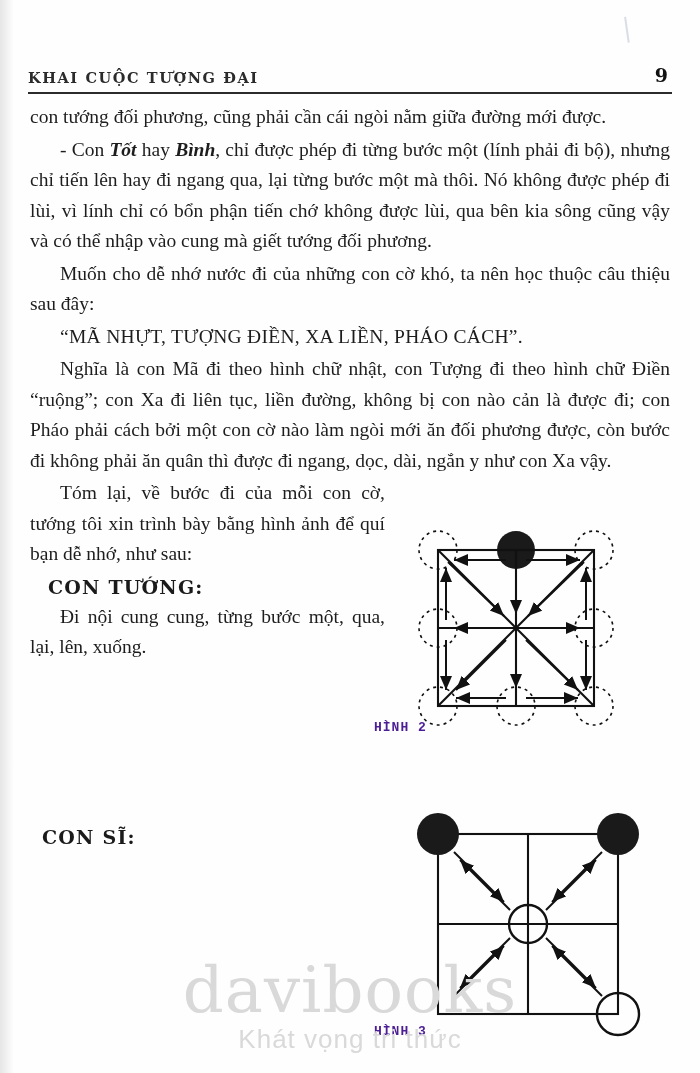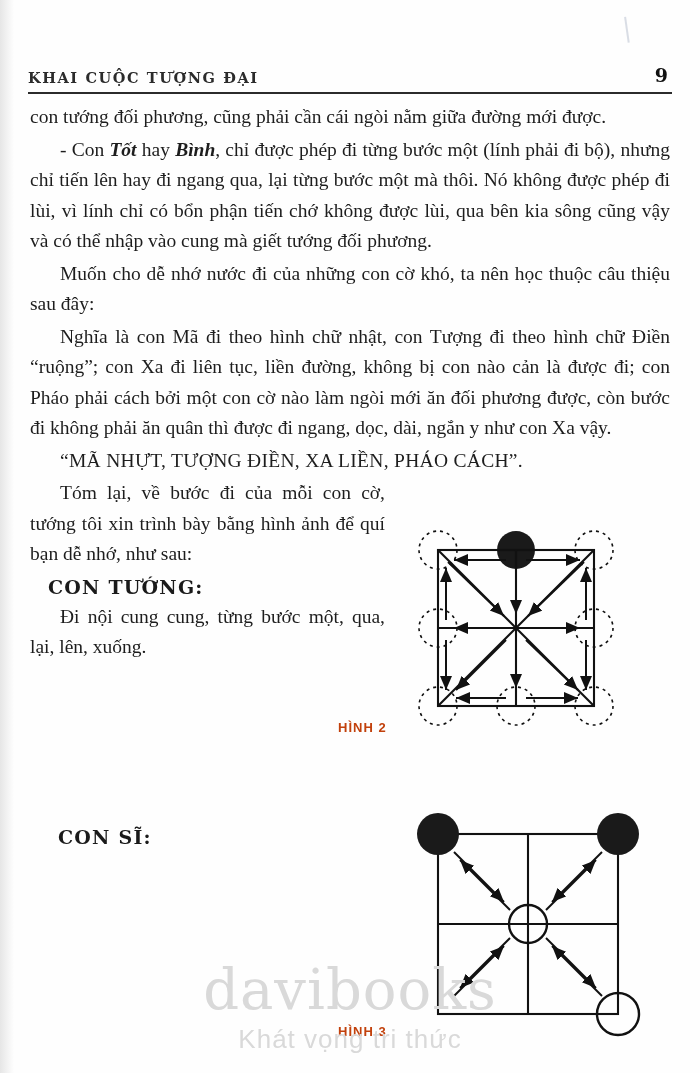--- a/index.html
+++ b/index.html
@@ -90,39 +90,40 @@
   
   .col-narrow {
     width: 355px;
   }
 
   
   .figure {
     position: absolute;
   }
   .fig-label {
-    font-family: Liberation Sans, sans-serif;
+    font-family: Liberation Mono, monospace;
     font-size: 13px;
     font-weight: 700;
     letter-spacing: 1px;
-    color: #c2410c;
+    color: #4c1d95;
+    margin-left: 36px;
   }
 
   
   .watermark {
     position: absolute;
     left: 0;
     right: 0;
     bottom: 18px;
     text-align: center;
     pointer-events: none;
   }
   .wm-main {
     font-family: "DejaVu Serif", serif;
-    font-size: 56px;
+    font-size: 64px;
     color: #d9d9d9;
     letter-spacing: 1px;
     line-height: 64px;
   }
   .wm-sub {
     font-family: "Liberation Sans", sans-serif;
     font-size: 26px;
     color: #d9d9d9;
     letter-spacing: 1px;
     margin-top: 2px;
@@ -161,34 +162,34 @@
   <div class="header-rule"></div>
 
   <div class="content">
 
     <p class="para">con tướng đối phương, cũng phải cần cái ngòi nằm giữa đường mới được.</p>
 
     <p class="para indent"><span>- Con </span><span class="b">Tốt</span><span> hay </span><span class="b">Bình</span><span>, chỉ được phép đi từng bước một (lính phải đi bộ), nhưng chỉ tiến lên hay đi ngang qua, lại từng bước một mà thôi. Nó không được phép đi lùi, vì lính chỉ có bổn phận tiến chớ không được lùi, qua bên kia sông cũng vậy và có thể nhập vào cung mà giết tướng đối phương.</span></p>
 
     <p class="para indent">Muốn cho dễ nhớ nước đi của những con cờ khó, ta nên học thuộc câu thiệu sau đây:</p>
 
+    <p class="para indent caps-line">“MÃ NHỰT, TƯỢNG ĐIỀN, XA LIỀN, PHÁO CÁCH”.</p>
+
     <p class="para indent">Nghĩa là con Mã đi theo hình chữ nhật, con Tượng đi theo hình chữ Điền “ruộng”; con Xa đi liên tục, liền đường, không bị con nào cản là được đi; con Pháo phải cách bởi một con cờ nào làm ngòi mới ăn đối phương được, còn bước đi không phải ăn quân thì được đi ngang, dọc, dài, ngắn y như con Xa vậy.</p>
-
-    <p class="para indent caps-line">“MÃ NHỰT, TƯỢNG ĐIỀN, XA LIỀN, PHÁO CÁCH”.</p>
 
     <div class="col-narrow">
       <p class="para indent">Tóm lại, về bước đi của mỗi con cờ, tướng tôi xin trình bày bằng hình ảnh để quí bạn dễ nhớ, như sau:</p>
       <div class="section-head">CON TƯỚNG:</div>
       <p class="para indent">Đi nội cung cung, từng bước một, qua, lại, lên, xuống.</p>
     </div>
 
   </div>
 
   <div style="position:absolute; left:30px; top:820px; width:330px;">
-    <div class="section-head" style="margin-left:28px;">CON SĨ:</div>
+    <div class="section-head" style="margin-left:12px;">CON SĨ:</div>
   </div>
 
   <div class="figure" style="left:398px; top:528px; width:270px; height:230px;">
     <svg width="270" height="230" viewBox="0 0 270 230">
       <defs>
         <marker id="ah" markerWidth="8" markerHeight="8" refX="7" refY="3" orient="auto">
           <path d="M0,0 L7,3 L0,6 z" fill="#111"></path>
         </marker>
       </defs>
 

